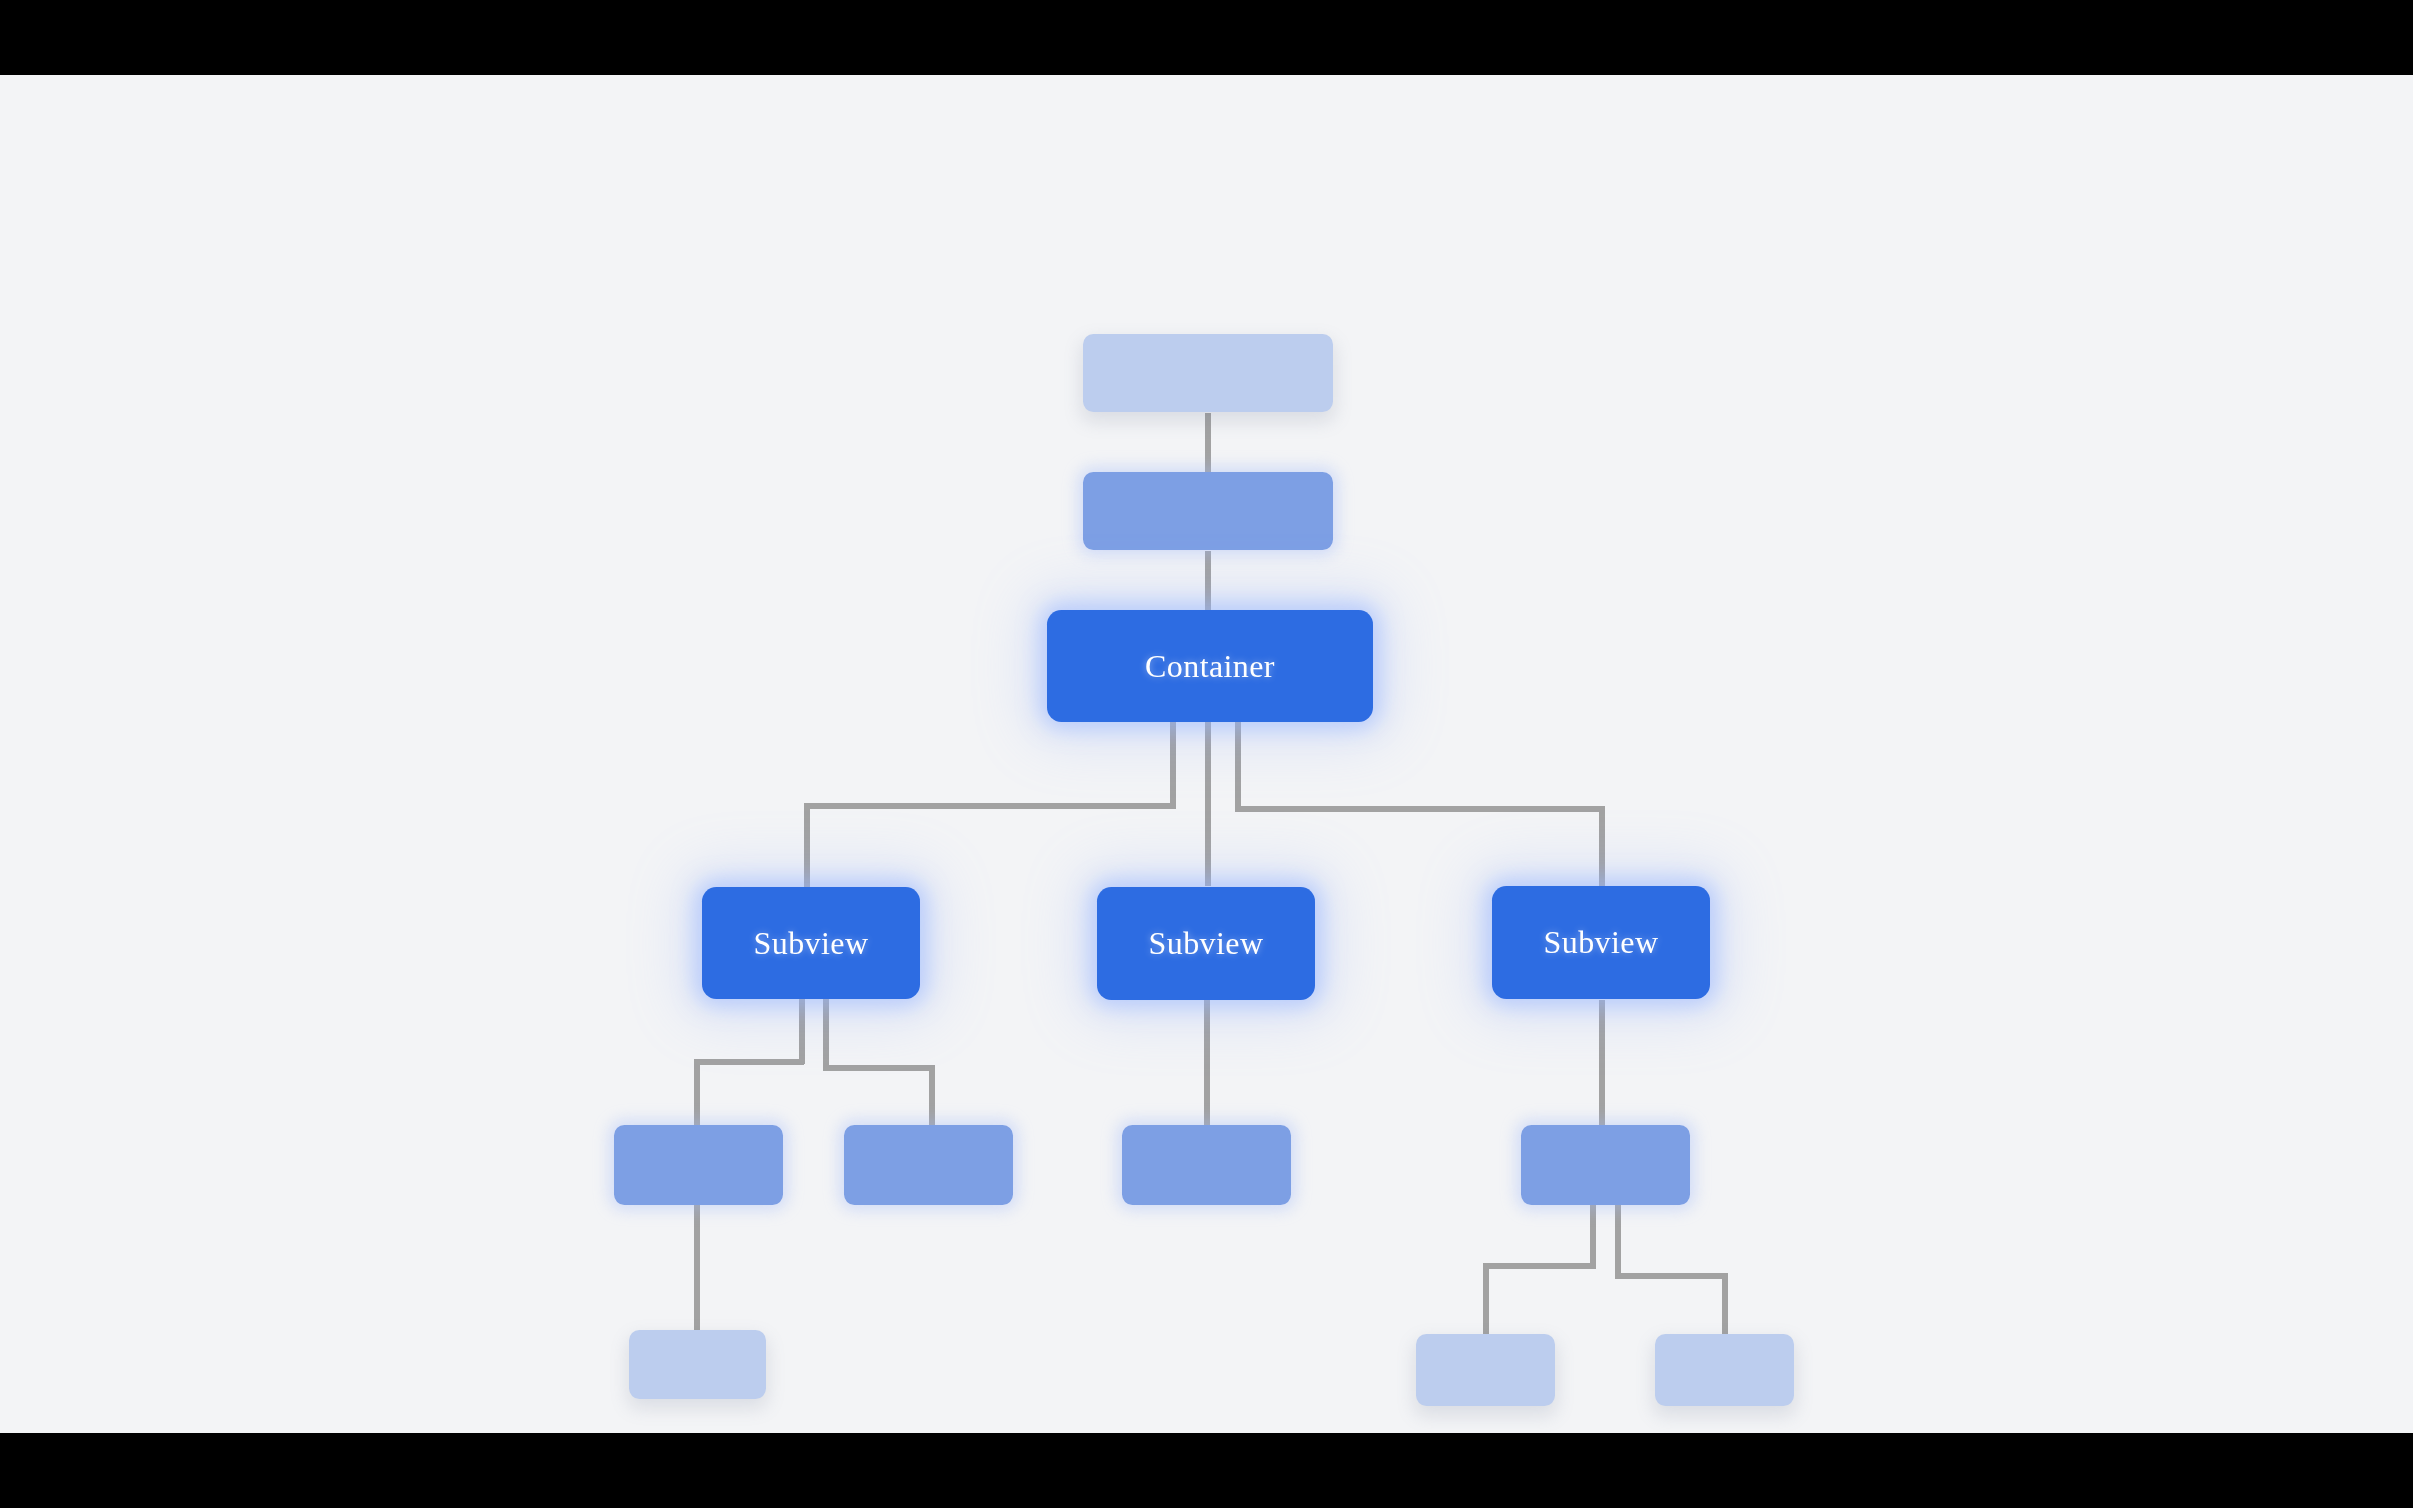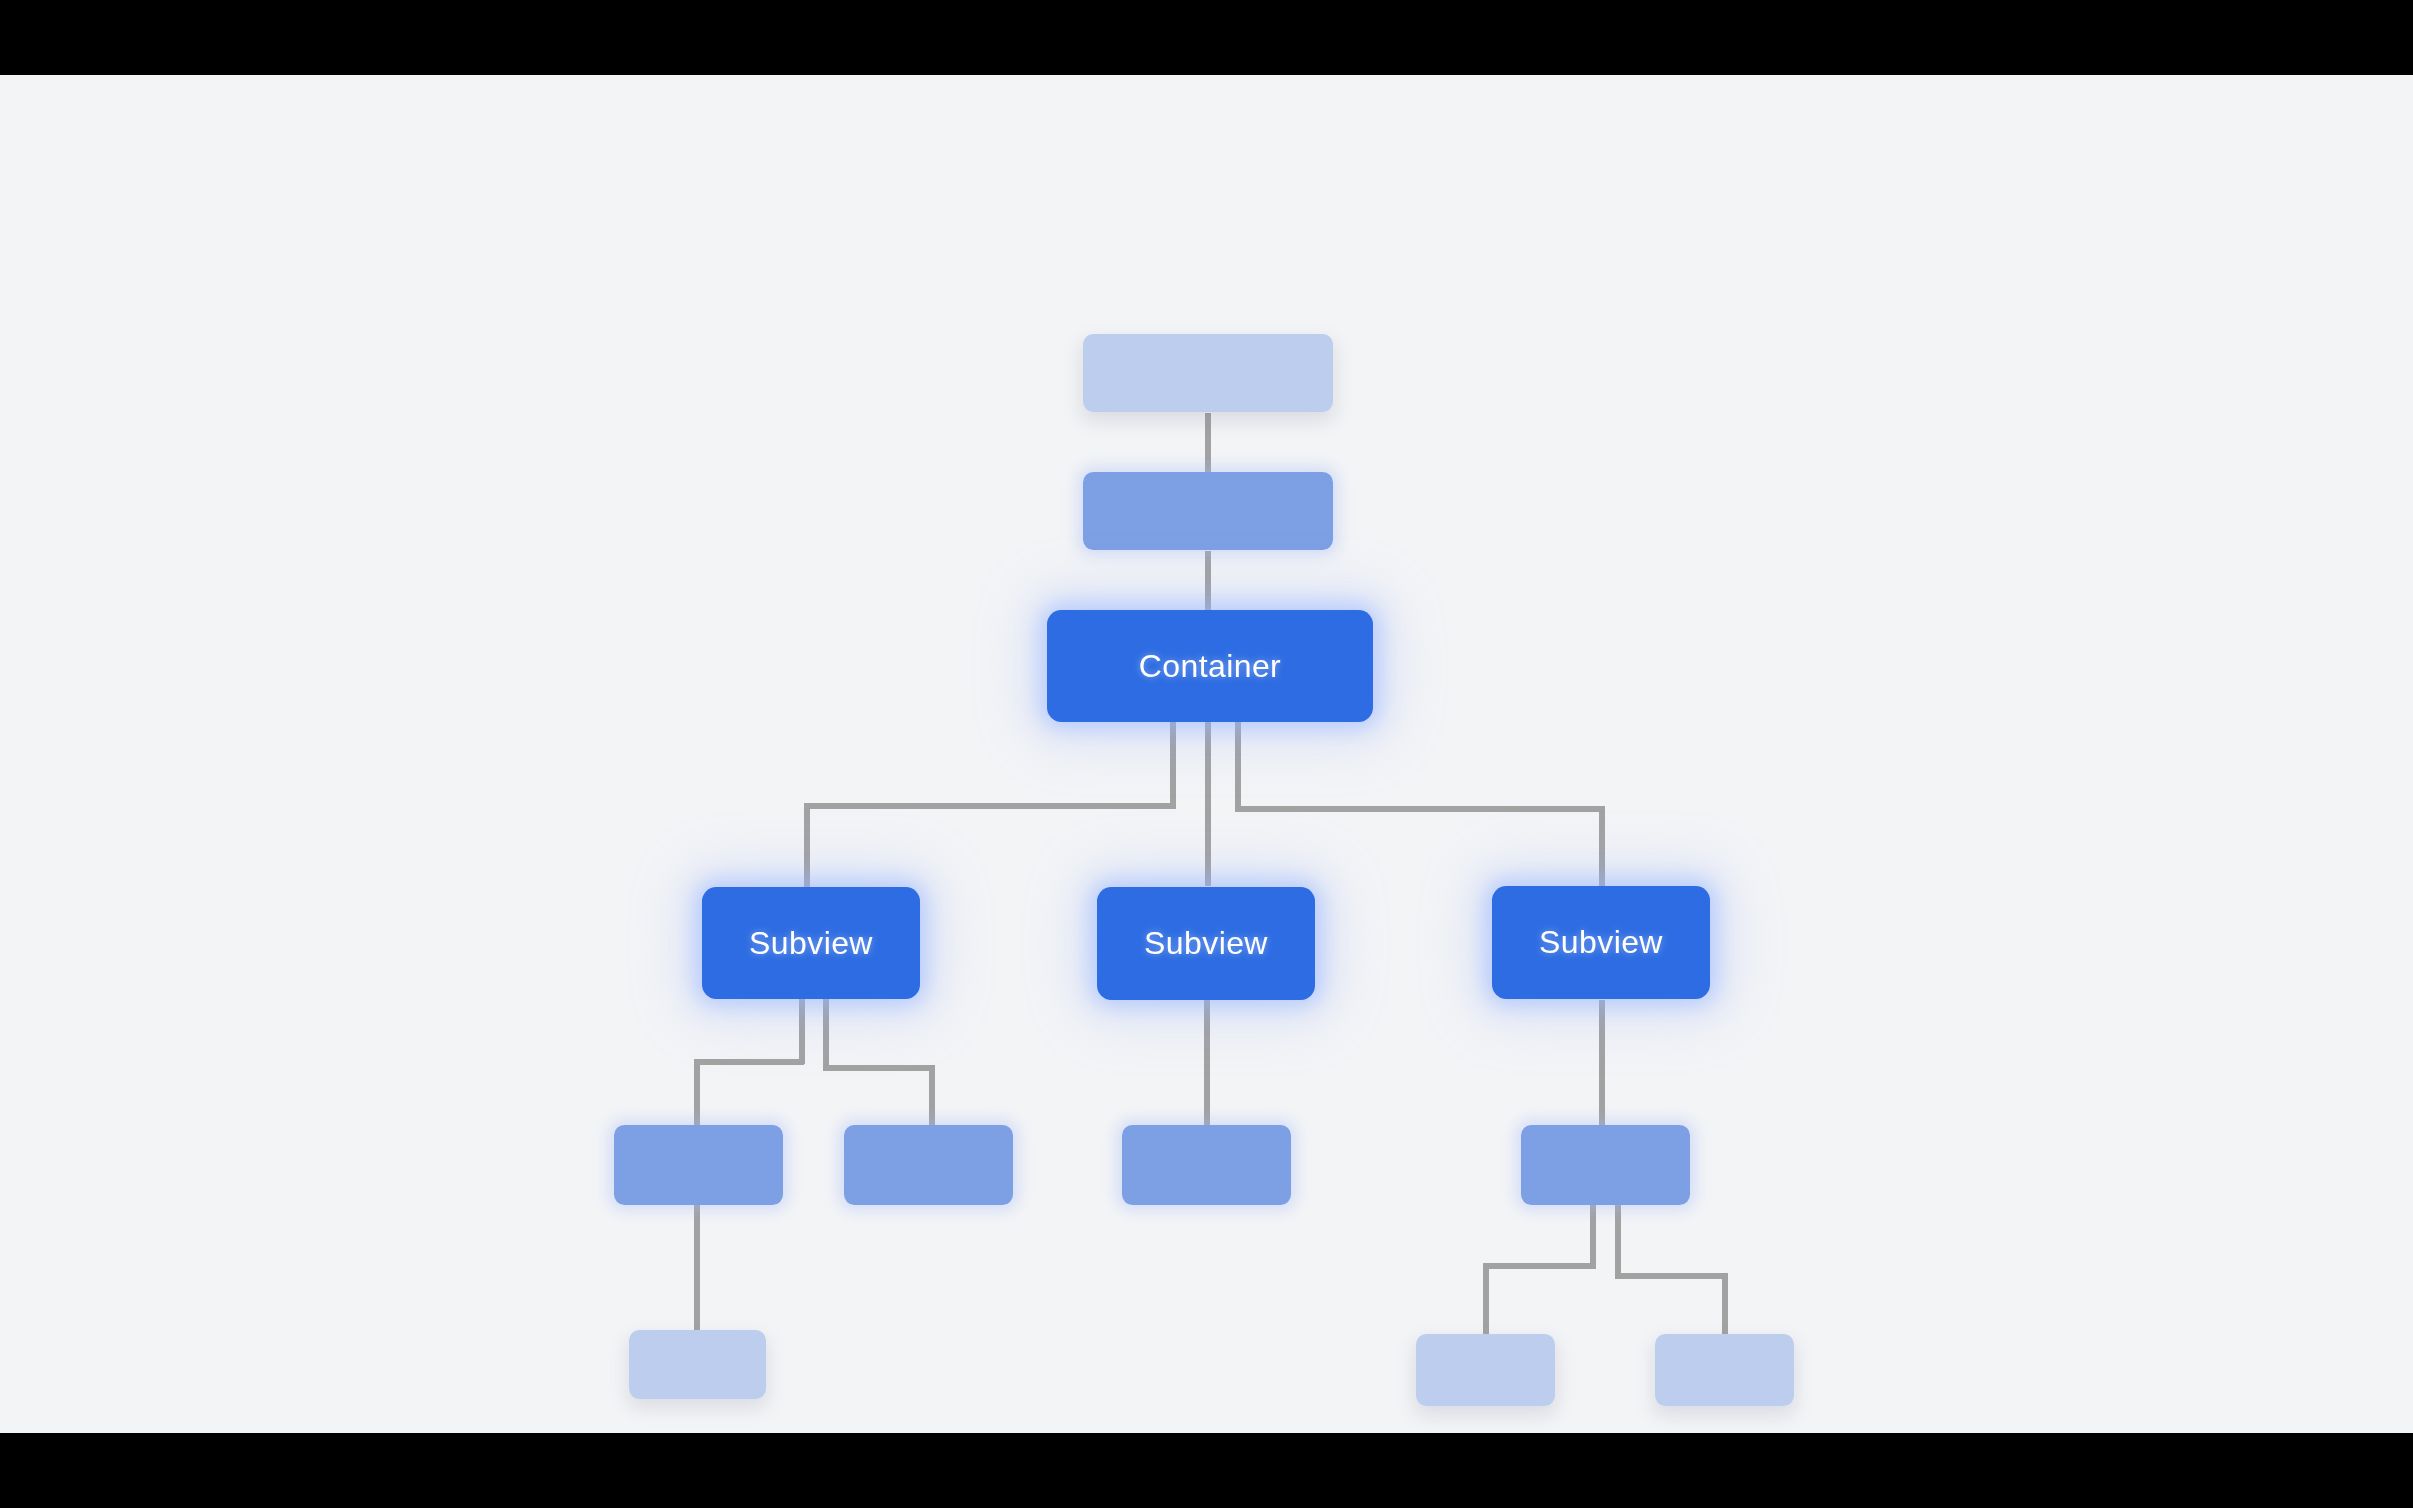--- a/index.html
+++ b/index.html
@@ -2,21 +2,21 @@
 <html style="--letterbox: #000000; --bg: #f3f4f6; --primary: #2d6ce2; --medium: #7d9fe4; --light: #bccdee; --line: #a2a2a2; --label: #ffffff;font-size:12.8px"><head>
 <meta charset="utf-8">
 <style>
   html, body { margin: 0; padding: 0; background: #000; }
   .screen {
     position: relative;
     width: 2413px;
     height: 1508px;
     background: var(--letterbox, #000);
     overflow: hidden;
-    font-family: Liberation Sans, sans-serif;
+    font-family: Liberation Serif, serif;
   }
   .stage {
     position: absolute;
     left: 0;
     top: 75px;
     width: 2413px;
     height: 1358px;
     background: var(--bg, #f3f4f6);
   }
   .bar {

